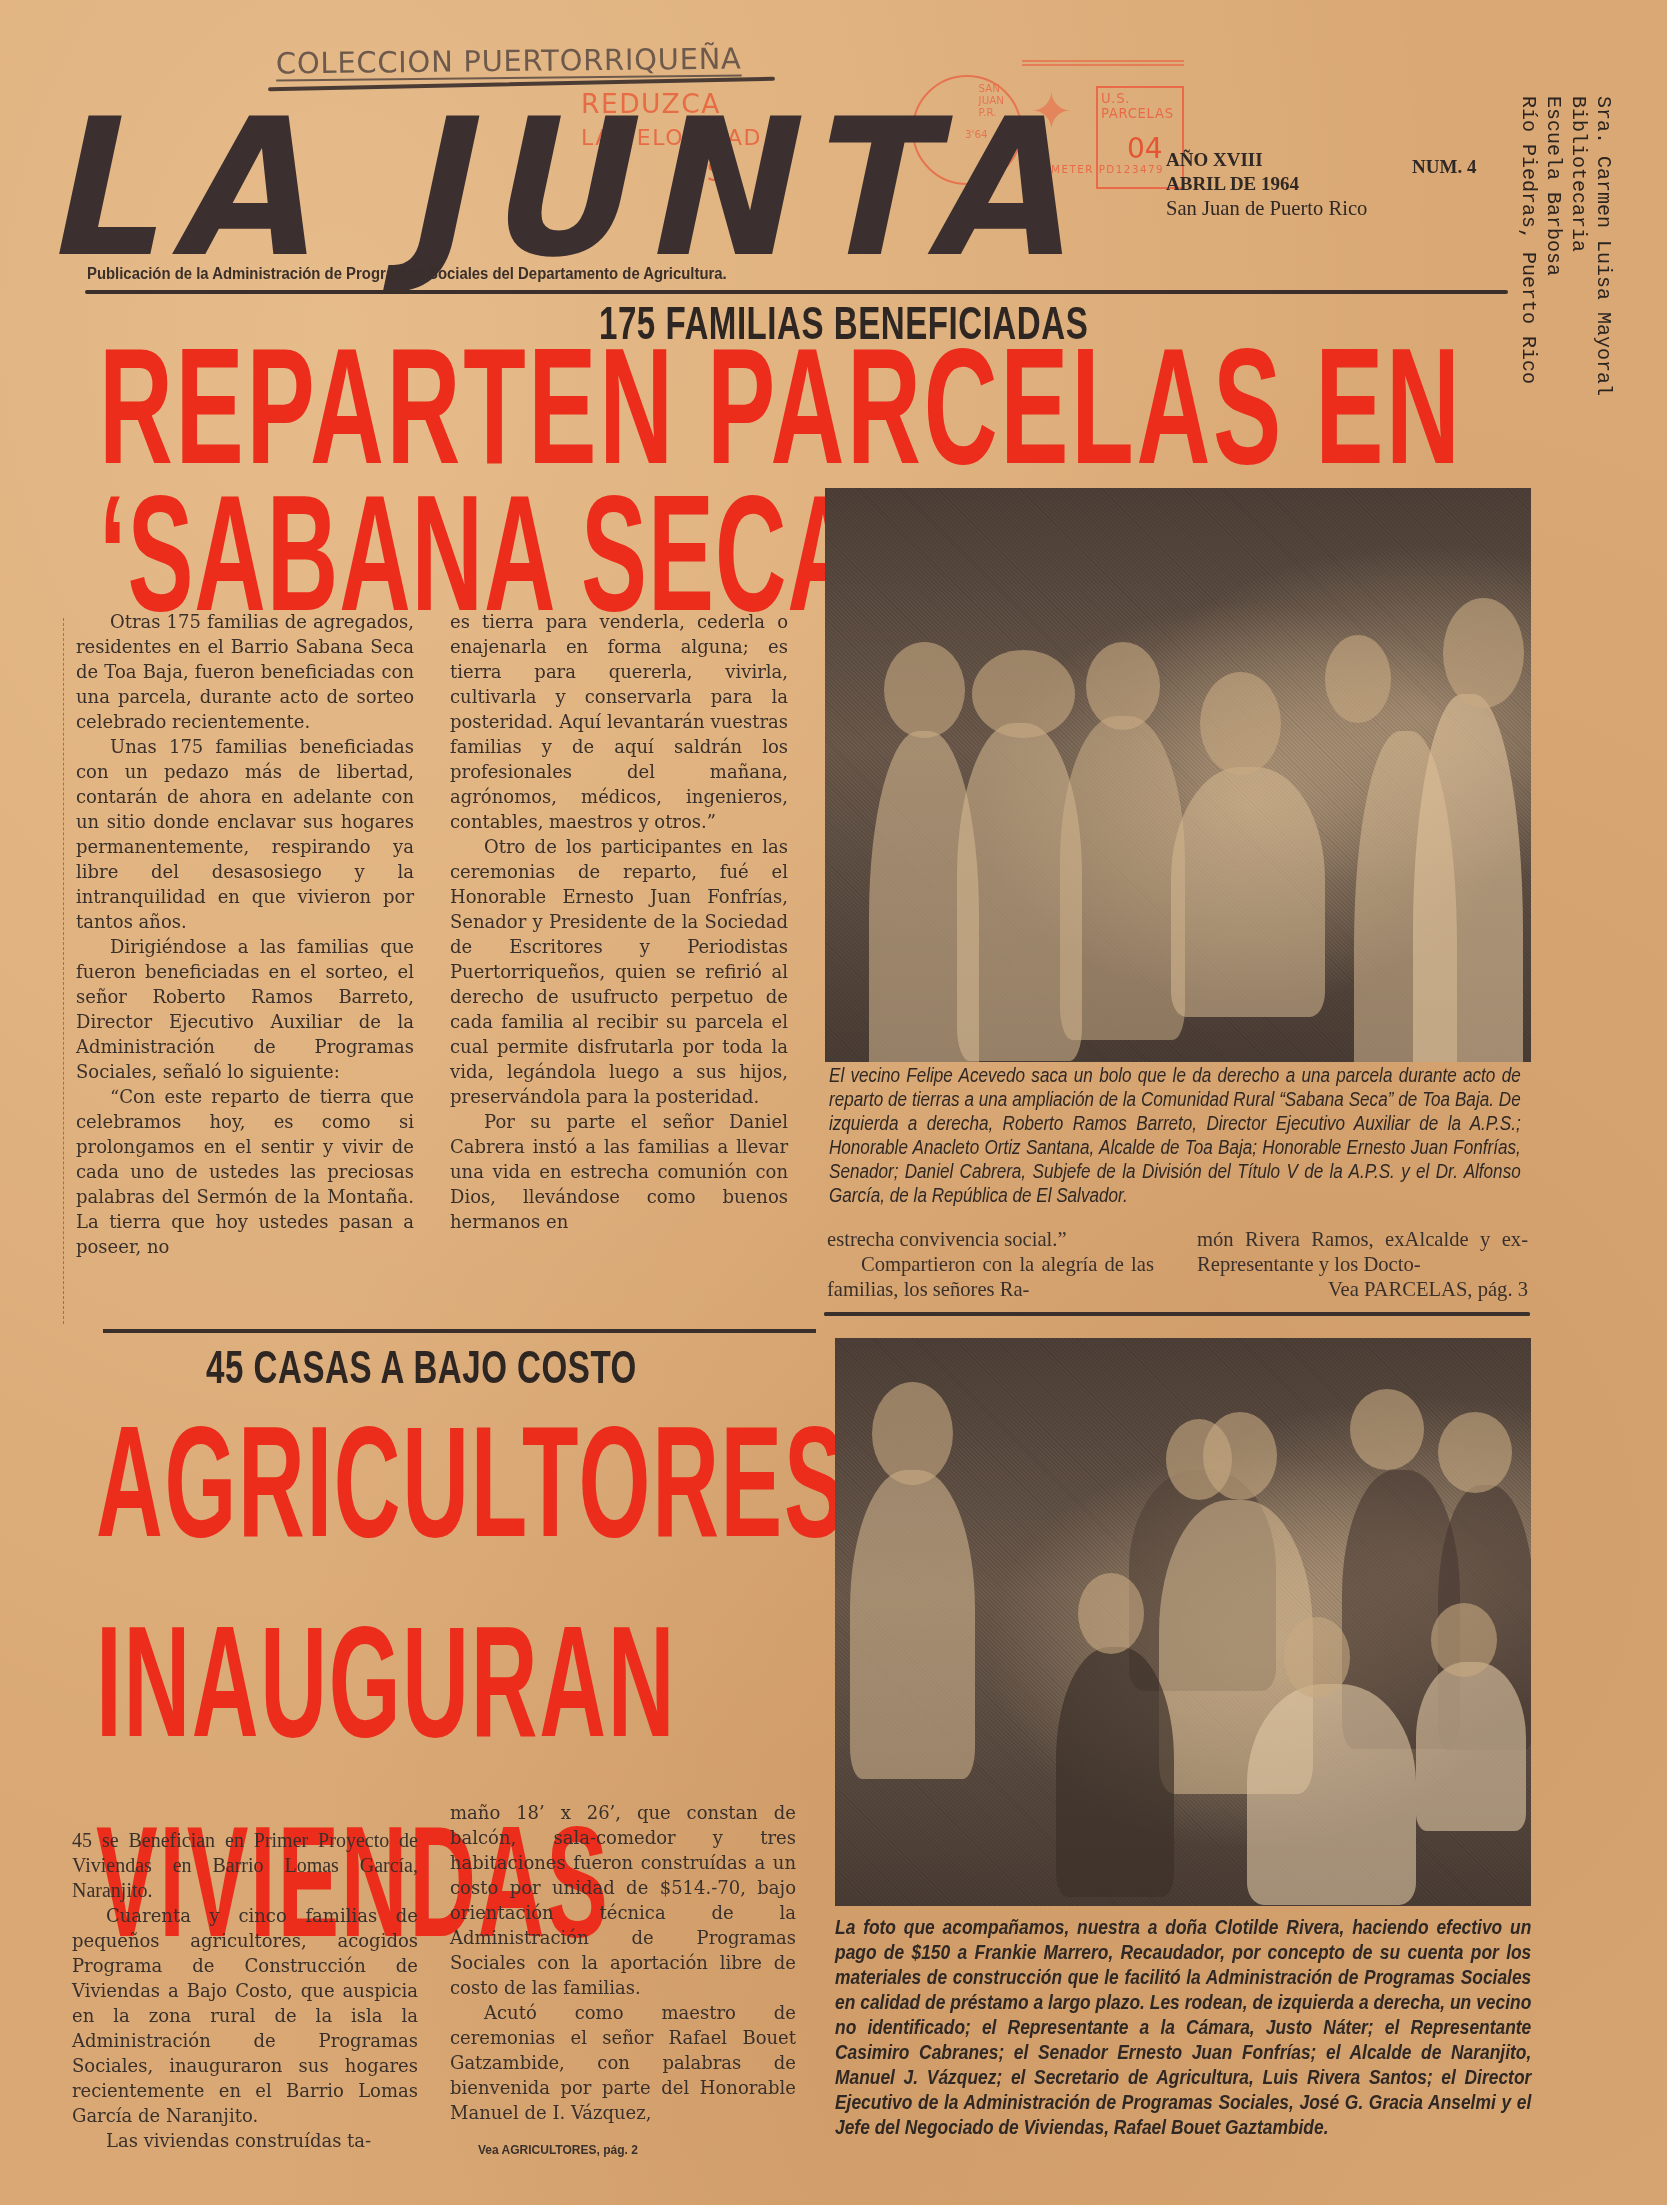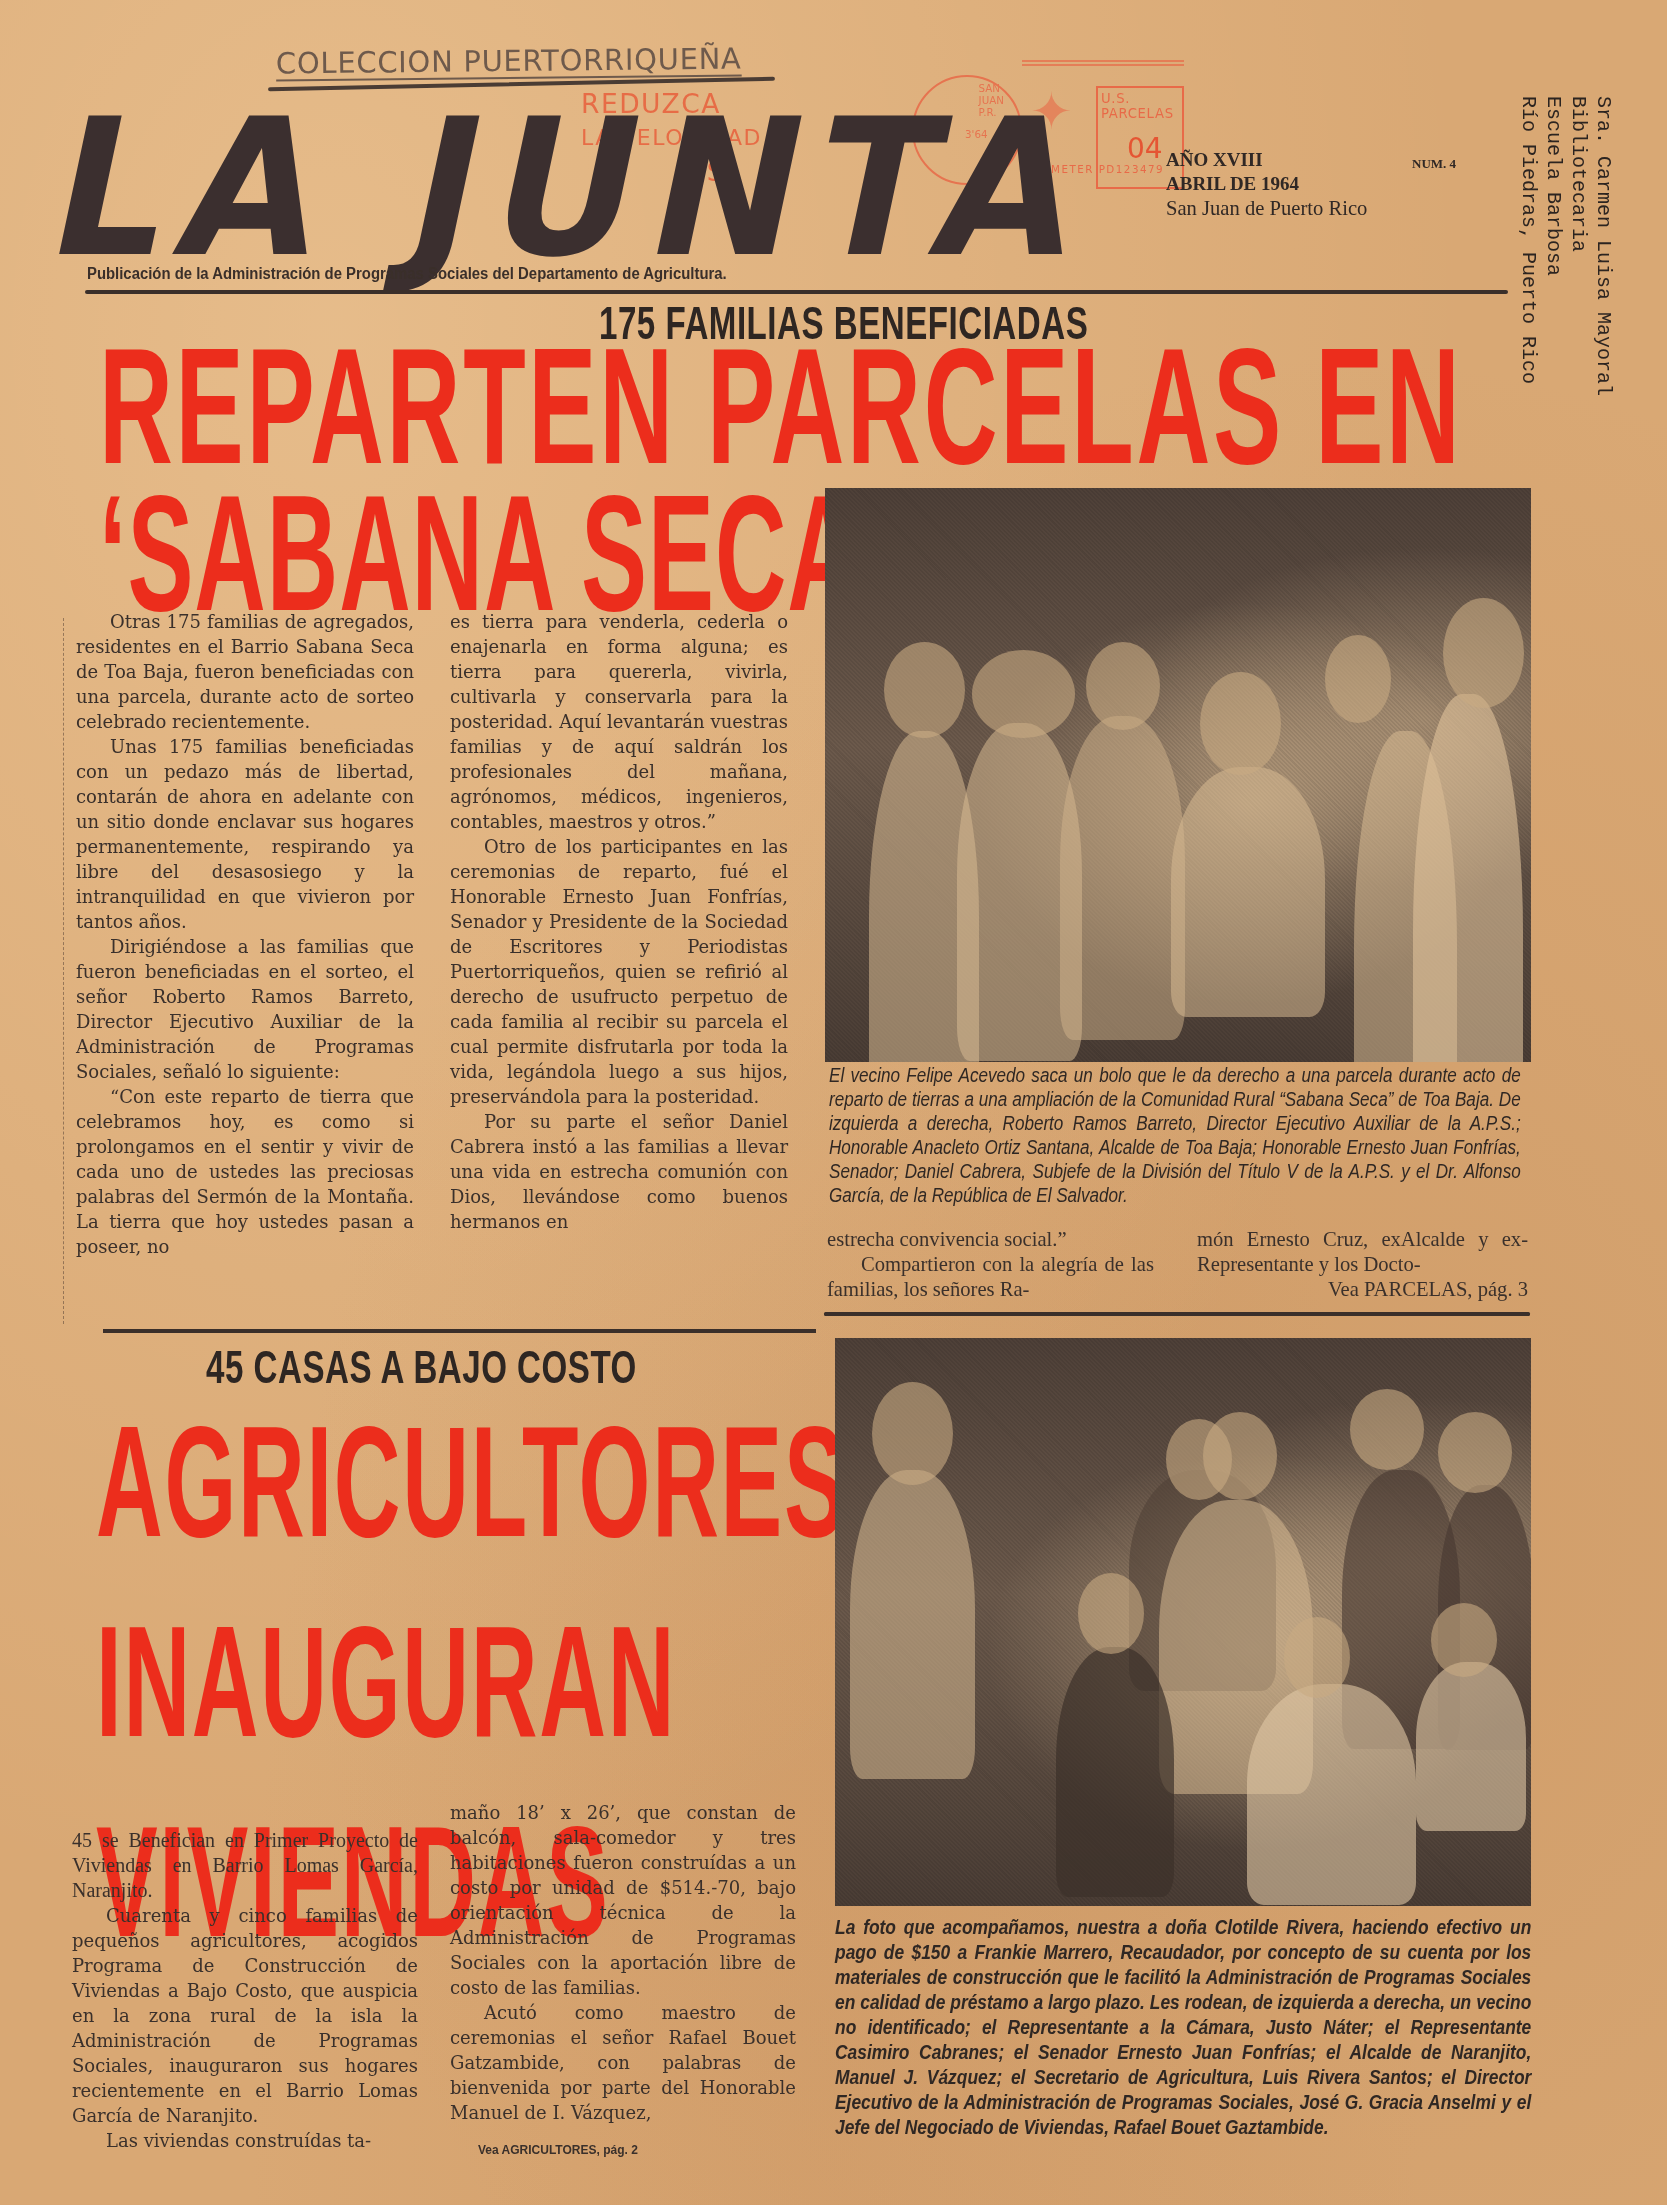--- a/index.html
+++ b/index.html
@@ -76,21 +76,21 @@
     }
     .masthead-rule {
       left: 85px; top: 290px; width: 1423px; height: 4.4px;
       background: #3a2f2a; border-radius: 2.2px;
     }
 
     
     .issue { left: 1166px; top: 148px; font-family: "Liberation Serif", serif; font-weight: bold; color: #302825; }
     .issue .row { font-size: 19px; line-height: 24px; white-space: nowrap; }
     .issue .city { font-weight: normal; font-size: 20.6px; }
-    .issue-num { left: 1412px; top: 156px; font-family: "Liberation Serif", serif; font-weight: bold; font-size: 13px; color:#302825; }
+    .issue-num { left: 1412px; top: 156px; font-family: "Liberation Serif", serif; font-weight: bold; font-size: 19px; color:#302825; }
 
     
     .address {
       left: 1522px; top: 96px; width: 103px; height: 412px;
     }
     .address-inner {
       position: absolute; left: 0; top: 0;
       transform: rotate(90deg) translate(0, -103px);
       transform-origin: left top;
       width: 412px;
@@ -252,21 +252,21 @@
   <div class="figure" style="left:588px;top:206px;width:110px;height:529px;background:rgba(225,195,155,0.6);"></div>
   <div class="head" style="left:618px;top:110px;width:81px;height:110px;"></div>
 </div>
 <div class="abs caption cap-1">El vecino Felipe Acevedo saca un bolo que le da derecho a una parcela durante acto de reparto de tierras a una ampliación de la Comunidad Rural “Sabana Seca” de Toa Baja. De izquierda a derecha, Roberto Ramos Barreto, Director Ejecutivo Auxiliar de la A.P.S.; Honorable Anacleto Ortiz Santana, Alcalde de Toa Baja; Honorable Ernesto Juan Fonfrías, Senador; Daniel Cabrera, Subjefe de la División del Título V de la A.P.S. y el Dr. Alfonso García, de la República de El Salvador.</div>
 
 <div class="abs col c3">
   <p class="noindent">estrecha convivencia social.”</p>
   <p>Compartieron con la alegría de las familias, los señores Ra-</p>
 </div>
 <div class="abs col c4">
-  <p class="noindent">món Ernesto Cruz, exAlcalde y ex-Representante y los Docto-</p>
+  <p class="noindent">món Rivera Ramos, exAlcalde y ex-Representante y los Docto-</p>
   <p class="jump">Vea PARCELAS, pág. 3</p>
 </div>
 
 <div class="abs rule-1"></div>
 <div class="abs rule-2"></div>
 
 <div class="abs kicker kicker-2">45 CASAS A BAJO COSTO</div>
 <div class="abs headline hl-2">
   <div>AGRICULTORES</div>
   <div>INAUGURAN</div>

